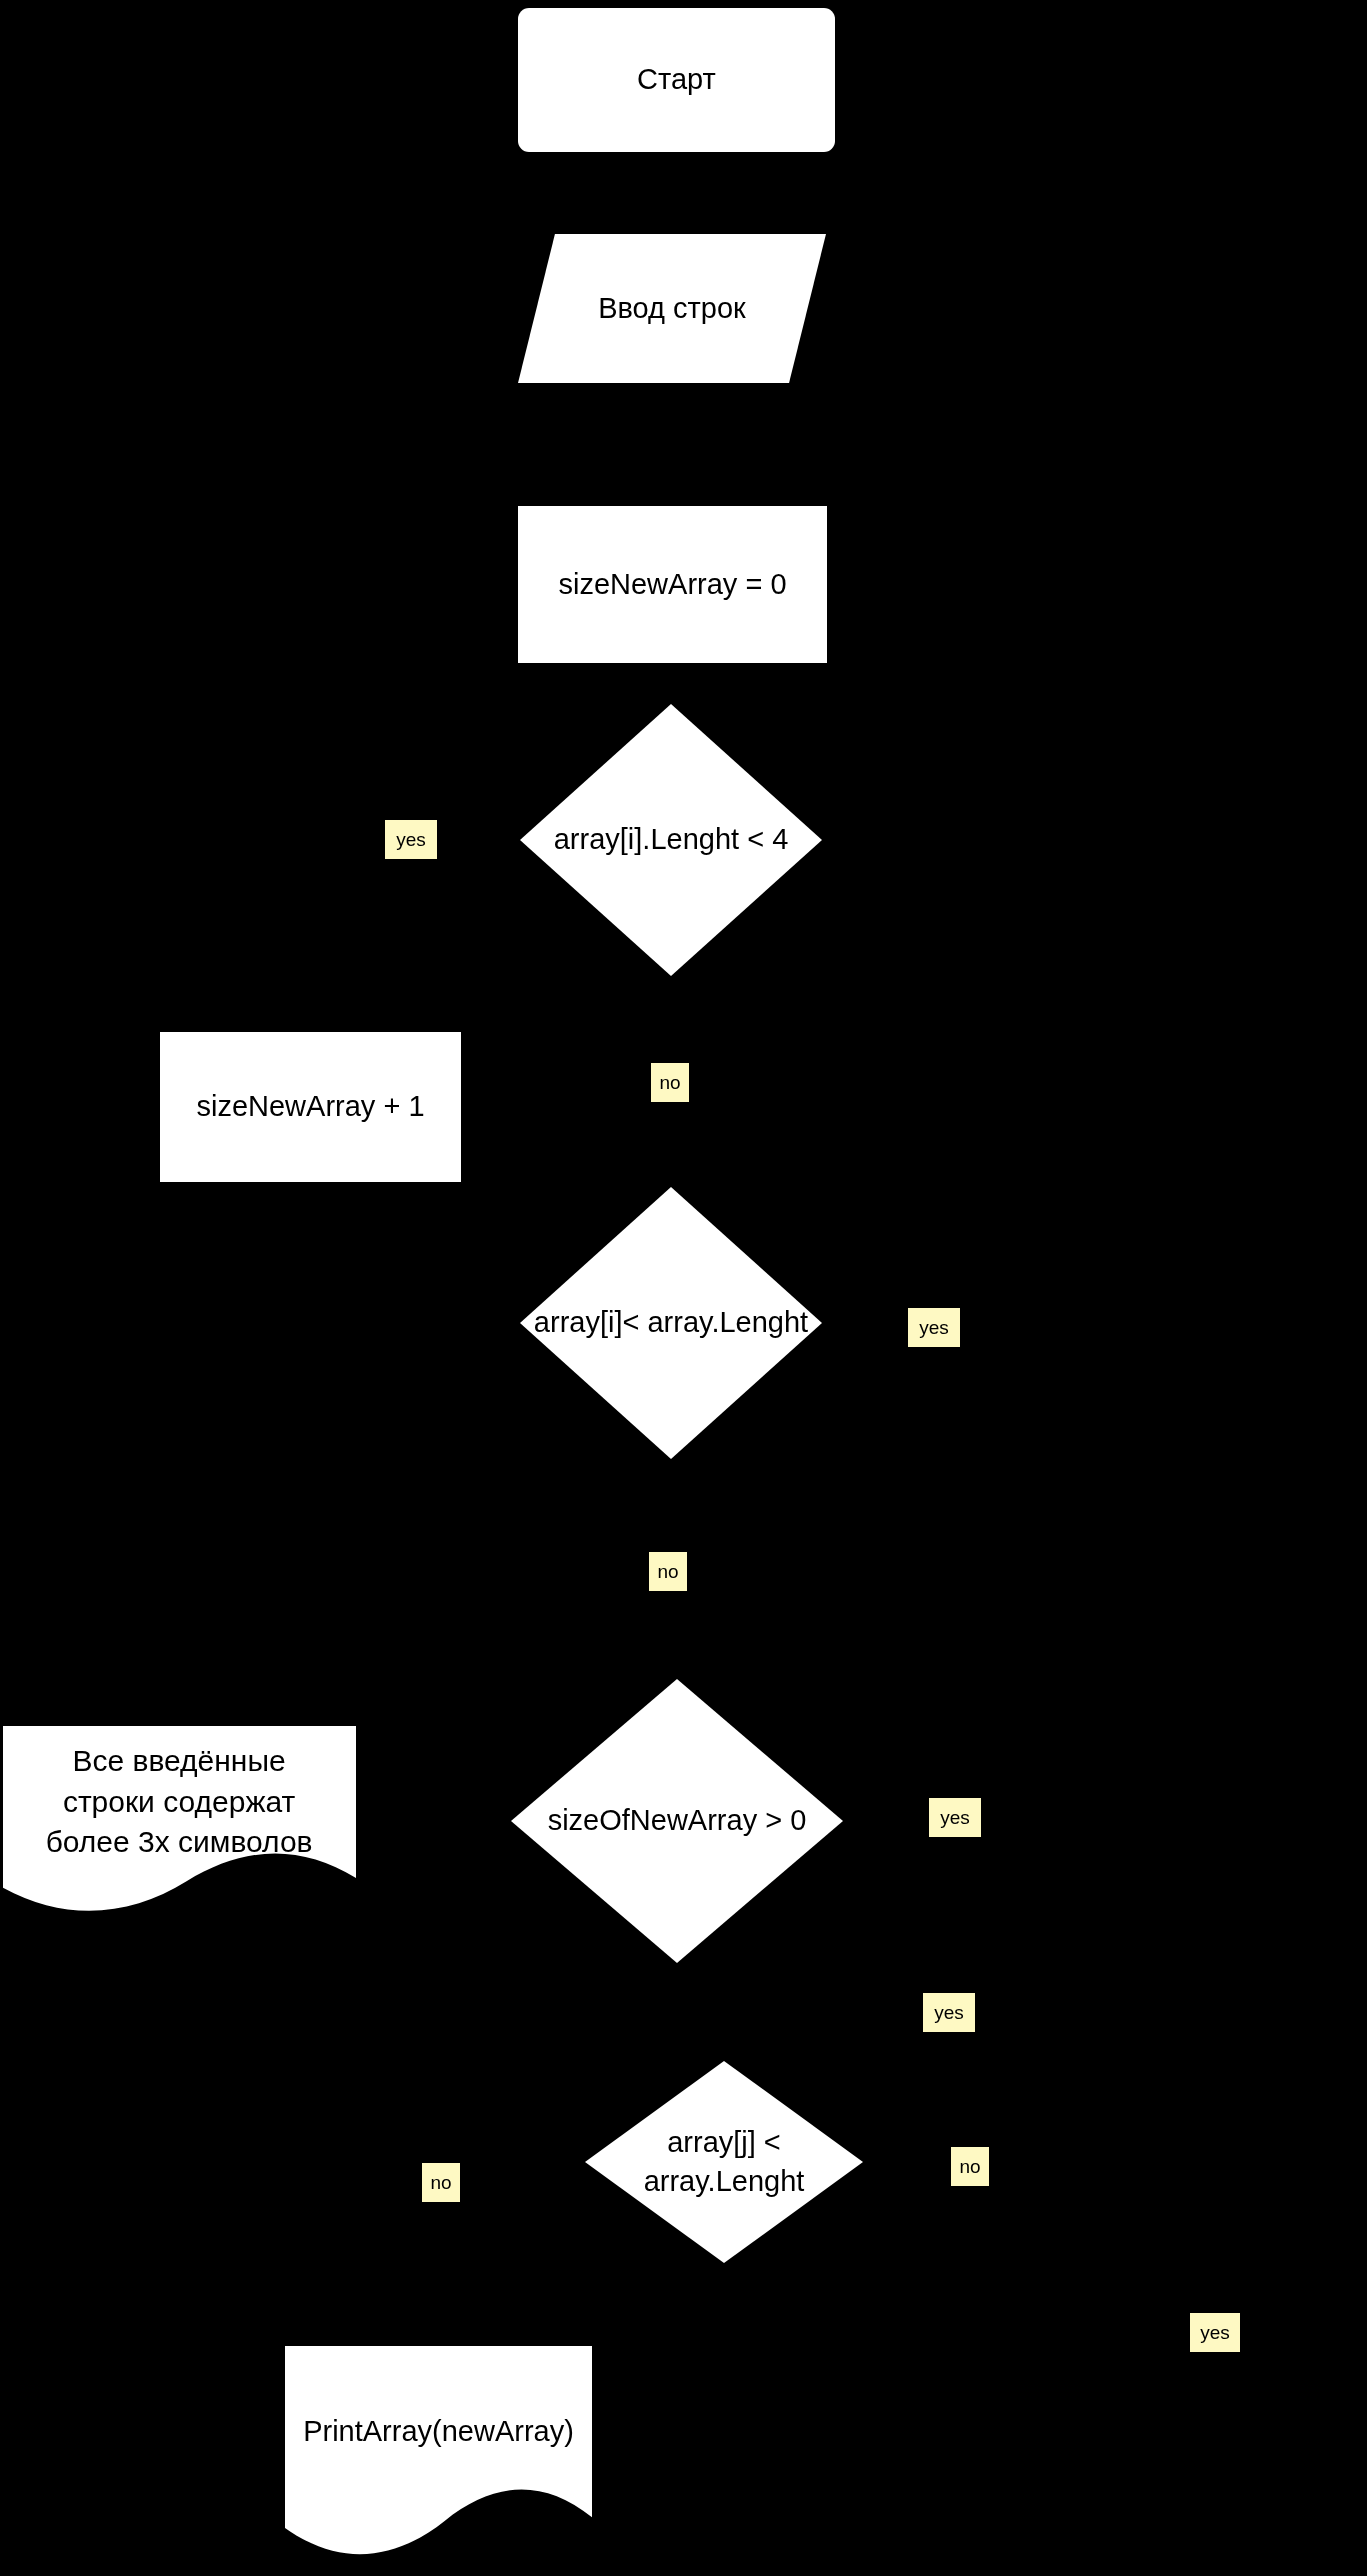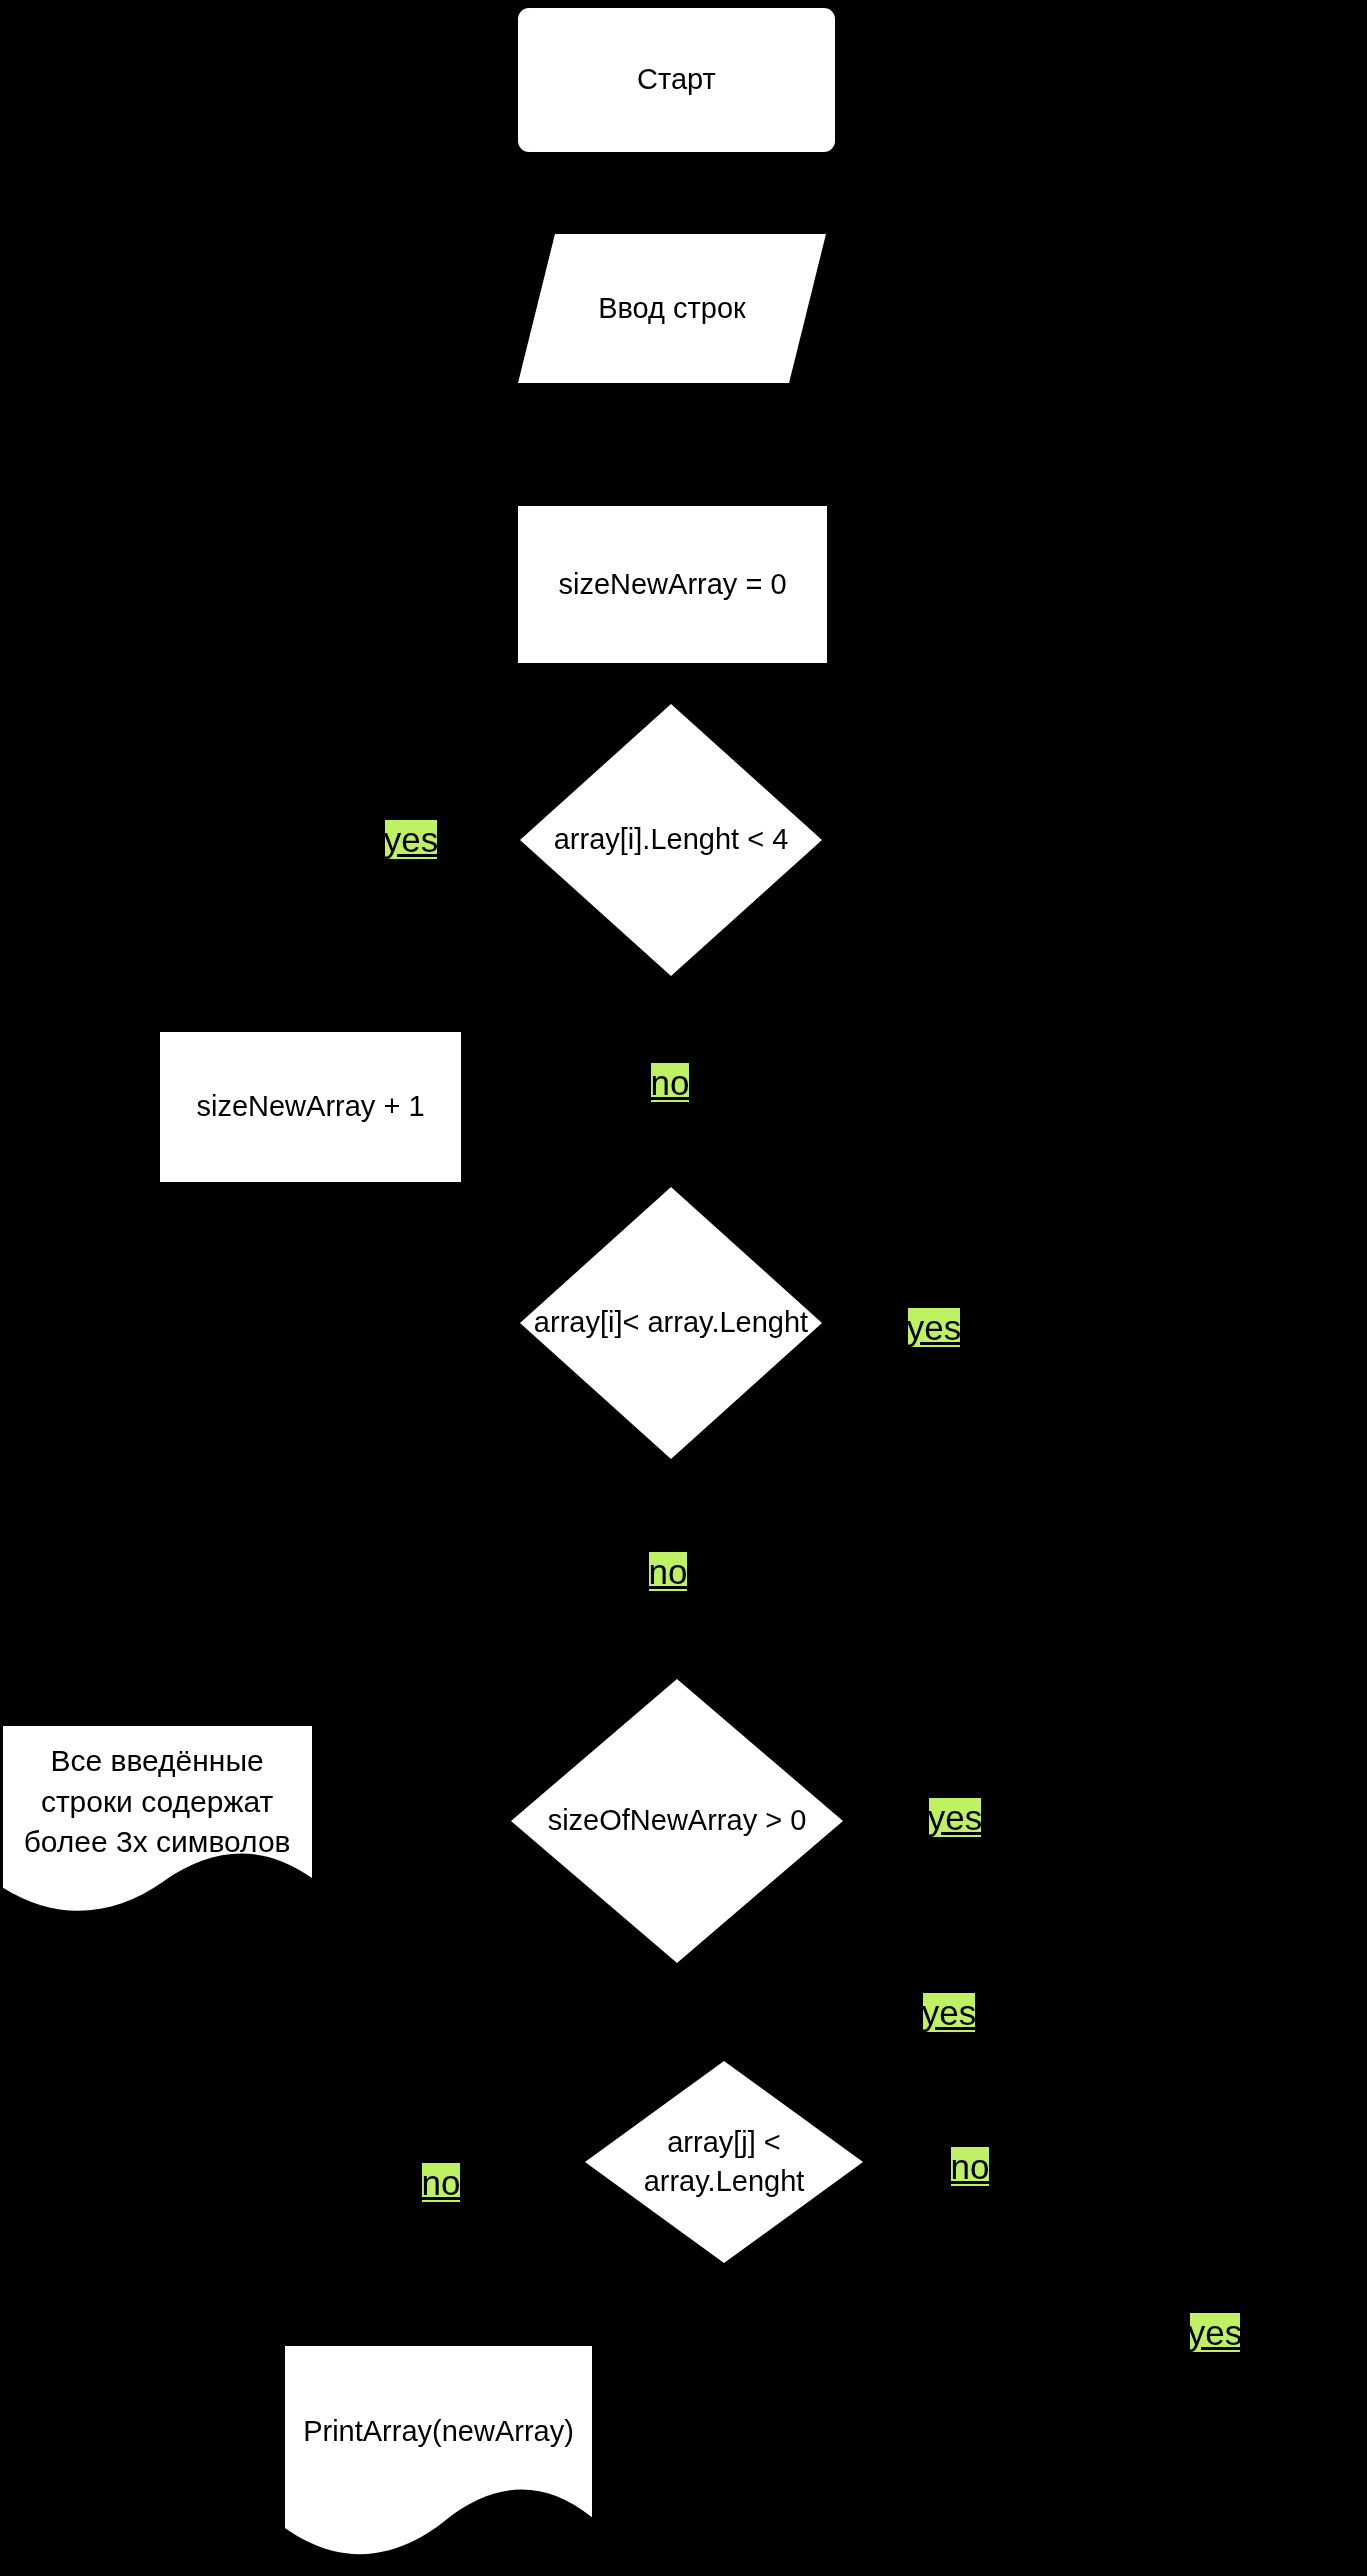--- a/index.html
+++ b/index.html
@@ -30,29 +30,28 @@
     width: 100%; height: 100%;
   }
   .shape-label {
     position: relative;
     z-index: 1;
     display: block;
   }
   .line { display: block; }
   .edge-label {
     position: absolute;
-    background: #bef264;
+    background: #fef9c3;
     color: #000000;
     display: flex;
     align-items: center;
     justify-content: center;
-    font-size: 35px;
+    font-size: 19px;
     line-height: 1;
     white-space: nowrap;
-    text-decoration: underline;
   }
   
   .doc-label-wrap {
     position: absolute;
     left: 0; right: 0; top: 0; bottom: 26%;
     display: flex;
     align-items: center;
     justify-content: center;
     z-index: 1;
   }
@@ -96,21 +95,21 @@
     <svg class="shape-svg" viewBox="0 0 100 100" preserveAspectRatio="none">
       <polygon points="50,0 100,50 50,100 0,50" fill="#ffffff"></polygon>
     </svg>
     <span class="shape-label">array[i]&lt; array.Lenght</span>
   </div>
 
   <div class="edge-label" style="left:908px; top:1308px; width:52px; height:39px;">yes</div>
 
   <div class="edge-label" style="left:649px; top:1552px; width:38px; height:39px;">no</div>
 
-  <div class="node" style="left:2.6px; top:1726px; width:309px; height:206px; font-size:30px;">
+  <div class="node" style="left:2.6px; top:1726px; width:309px; height:206px; font-size:30px;padding-left:44px;">
     <svg class="shape-svg" viewBox="0 0 200 130" preserveAspectRatio="none">
       <path d="M 0 0 L 200 0 L 200 96 C 168 74 136 76 104 98 C 72 120 36 124 0 102 Z" fill="#ffffff"></path>
     </svg>
     <div class="doc-label-wrap">
       <span>
         <span class="line">Все введённые</span>
         <span class="line">строки содержат</span>
         <span class="line">более 3х символов</span>
       </span>
     </div>

